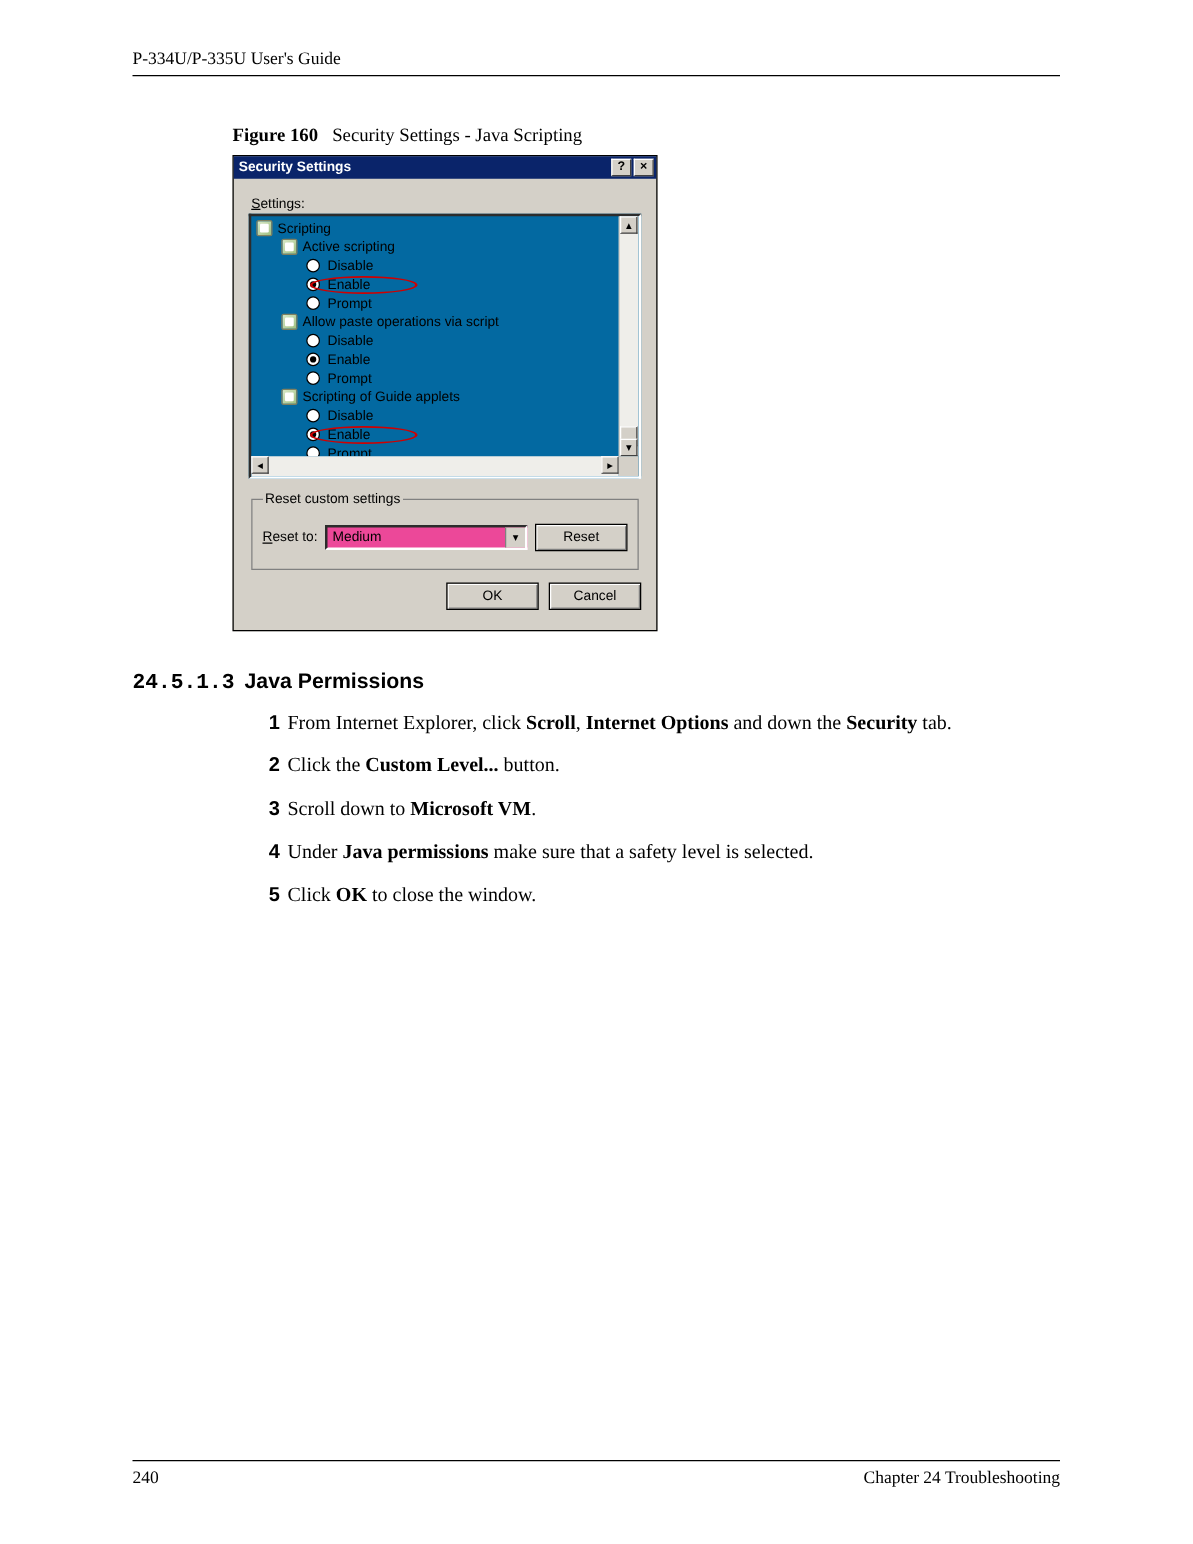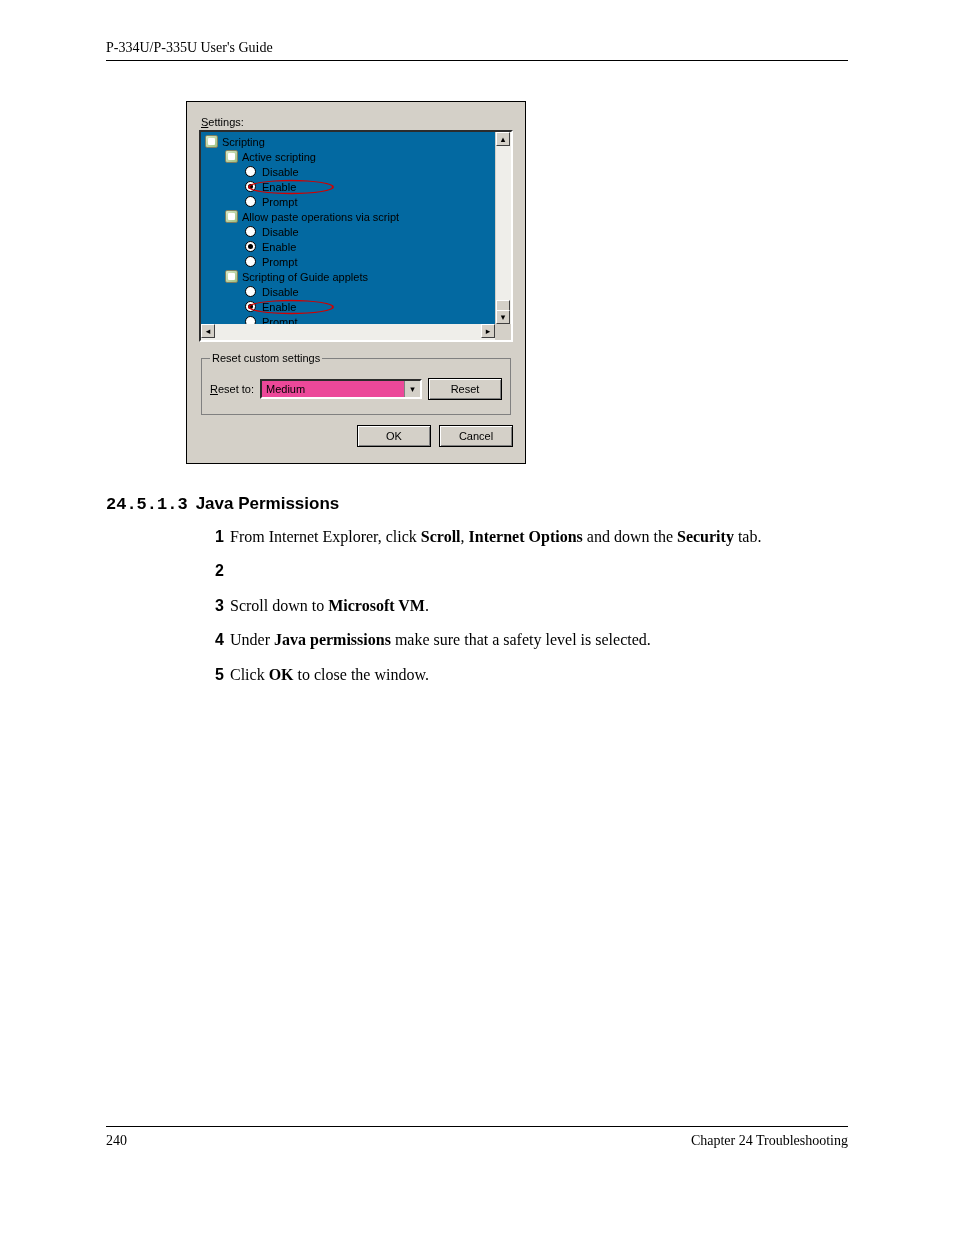--- a/index.html
+++ b/index.html
@@ -243,23 +243,33 @@
     display:flex;
   }
   .footer .spacer { flex: 1; }
 </style>
 </head>
 <body>
 
 <div class="page">
   <div class="header-bar">P-334U/P-335U User's Guide</div>
 
+  <div class="figure-caption">
+    <span class="bold">Figure 160</span>&nbsp;&nbsp;
+    <span>Security Settings - Java Scripting</span>
+  </div>
 
   <div class="dialog-wrap">
     <div class="dialog">
+      <div class="titlebar">
+        <span>Security Settings</span>
+        <span class="spacer"></span>
+        <div class="title-btn">?</div>
+        <div class="title-btn">×</div>
+      </div>
       <div class="dialog-body">
         <div class="settings-label underline-first">Settings:</div>
 
         <div class="tree-box">
           <div class="tree-content">
             <div class="node lvl0">
               <span class="tree-icon"></span>
               <span>Scripting</span>
             </div>
 
@@ -353,20 +363,23 @@
 
   <div class="steps">
     <div class="step">
       <span class="n">1</span>
       <span>
         <span>From Internet Explorer, click </span><span class="b">Scroll</span><span>, </span><span class="b">Internet Options</span><span> and down the </span><span class="b">Security</span><span> tab.</span>
       </span>
     </div>
     <div class="step">
       <span class="n">2</span>
+      <span>
+        <span>Click the </span><span class="b">Custom Level...</span><span> button.</span>
+      </span>
     </div>
     <div class="step">
       <span class="n">3</span>
       <span>
         <span>Scroll down to </span><span class="b">Microsoft VM</span><span>.</span>
       </span>
     </div>
     <div class="step">
       <span class="n">4</span>
       <span>

